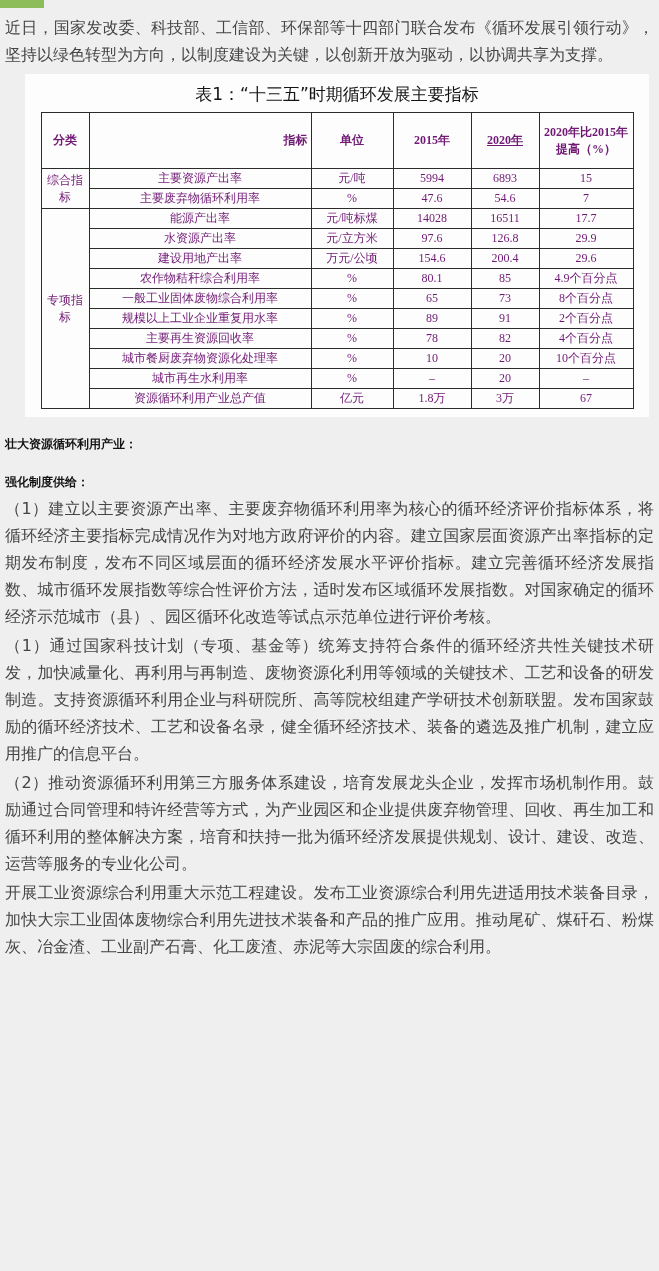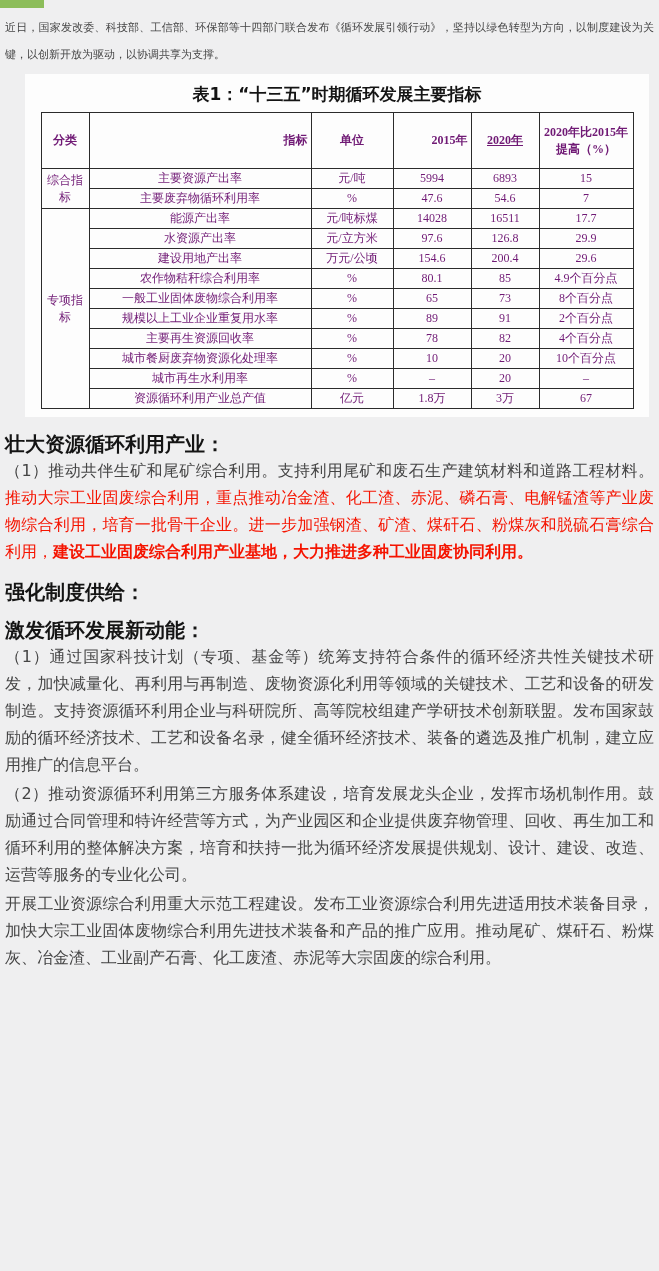--- a/index.html
+++ b/index.html
@@ -13,34 +13,34 @@
     --red: #f51400;
   }
   #green-bar {
     position: absolute; top: 0; left: 0;
     width: 44px; height: 8px;
     background: #8cbd5a;
   }
   .content { padding: 0 5px; }
   .intro {
     margin: 14px 0 0 0;
-    font-size: 11px; line-height: 27px;
+    font-size: 16px; line-height: 27px;
     color: #454545;
     text-align: justify;
     word-break: break-all;
   }
   .panel {
     margin: 6px 0 0 20px;
     width: 624px;
     background: #fdfdfd;
     padding: 6px 6px 8px 6px;
   }
   .tbl-title {
     text-align: center;
-    font-weight: bold;
+    font-weight: normal;
     font-size: 17px;
     line-height: 24px;
     color: #141414;
     margin: 2px 0 6px 0;
   }
   table.indicators {
     border-collapse: collapse;
     margin: 0 auto;
     font-family: "Liberation Serif", "DejaVu Serif", serif;
     font-size: 12px;
@@ -52,26 +52,26 @@
     text-align: center;
     vertical-align: middle;
     padding: 1px 3px;
     line-height: 17px;
     overflow: hidden;
   }
   .indicators th { font-weight: bold; height: 56px; }
   .indicators th:nth-child(1) { width: 48px; }
   .indicators th:nth-child(2) { width: 222px; text-align: right; }
   .indicators th:nth-child(3) { width: 82px; }
-  .indicators th:nth-child(4) { width: 78px; text-align: right; }
+  .indicators th:nth-child(4) { width: 78px; }
   .indicators th:nth-child(5) { width: 68px; text-decoration: underline; }
   .indicators th:nth-child(6) { width: 94px; margin-left: 48px; }
   .indicators td { height: 19px; }
   .sec-h {
-    font-size: 20px; font-weight: bold;
+    font-size: 12px; font-weight: bold;
     color: #141414;
     line-height: 22px;
     margin: 16px 0 2px 0;
   }
   .sec-p {
     margin: 2px 0 0 0;
     font-size: 16px; line-height: 27px;
     color: #454545;
     text-align: justify;
     word-break: break-all;
@@ -187,20 +187,19 @@
             <td>1.8万</td>
             <td>3万</td>
             <td>67</td>
           </tr>
         </tbody>
     </table>
   </div>
 
   <div id="sections">
       <div class="sec-h">壮大资源循环利用产业：</div>
-      <p class="sec-p"><span class="run-normal">（1）推动共伴生矿和尾矿综合利用。支持利用尾矿和废石生产建筑材料和道路工程材料。</span><span class="run-red">推动大宗工业固废综合利用，重点推动冶金渣、化工渣、赤泥、磷石膏、电解锰渣等产业废物综合利用，培育一批骨干企业。进一步加强钢渣、矿渣、煤矸石、粉煤灰和脱硫石膏综合利用，</span><span class="run-redbold">建设工业固废综合利用产业基地，大力推进多种工业固废协同利用。</span></p>
       <div class="sec-h">强化制度供给：</div>
-      <div class="sec-h">激发循环发展新动能：</div>
+      <p class="sec-p"><span class="run-normal">（1）建立以主要资源产出率、主要废弃物循环利用率为核心的循环经济评价指标体系，将循环经济主要指标完成情况作为对地方政府评价的内容。建立国家层面资源产出率指标的定期发布制度，发布不同区域层面的循环经济发展水平评价指标。建立完善循环经济发展指数、城市循环发展指数等综合性评价方法，适时发布区域循环发展指数。对国家确定的循环经济示范城市（县）、园区循环化改造等试点示范单位进行评价考核。</span></p>
       <p class="sec-p"><span class="run-normal">（1）通过国家科技计划（专项、基金等）统筹支持符合条件的循环经济共性关键技术研发，加快减量化、再利用与再制造、废物资源化利用等领域的关键技术、工艺和设备的研发制造。支持资源循环利用企业与科研院所、高等院校组建产学研技术创新联盟。发布国家鼓励的循环经济技术、工艺和设备名录，健全循环经济技术、装备的遴选及推广机制，建立应用推广的信息平台。</span></p>
       <p class="sec-p"><span class="run-normal">（2）推动资源循环利用第三方服务体系建设，培育发展龙头企业，发挥市场机制作用。鼓励通过合同管理和特许经营等方式，为产业园区和企业提供废弃物管理、回收、再生加工和循环利用的整体解决方案，培育和扶持一批为循环经济发展提供规划、设计、建设、改造、运营等服务的专业化公司。</span></p>
       <p class="sec-p"><span class="run-normal">开展工业资源综合利用重大示范工程建设。发布工业资源综合利用先进适用技术装备目录，加快大宗工业固体废物综合利用先进技术装备和产品的推广应用。推动尾矿、煤矸石、粉煤灰、冶金渣、工业副产石膏、化工废渣、赤泥等大宗固废的综合利用。</span></p>
     </div>
 </div>
 
 </body></html>

